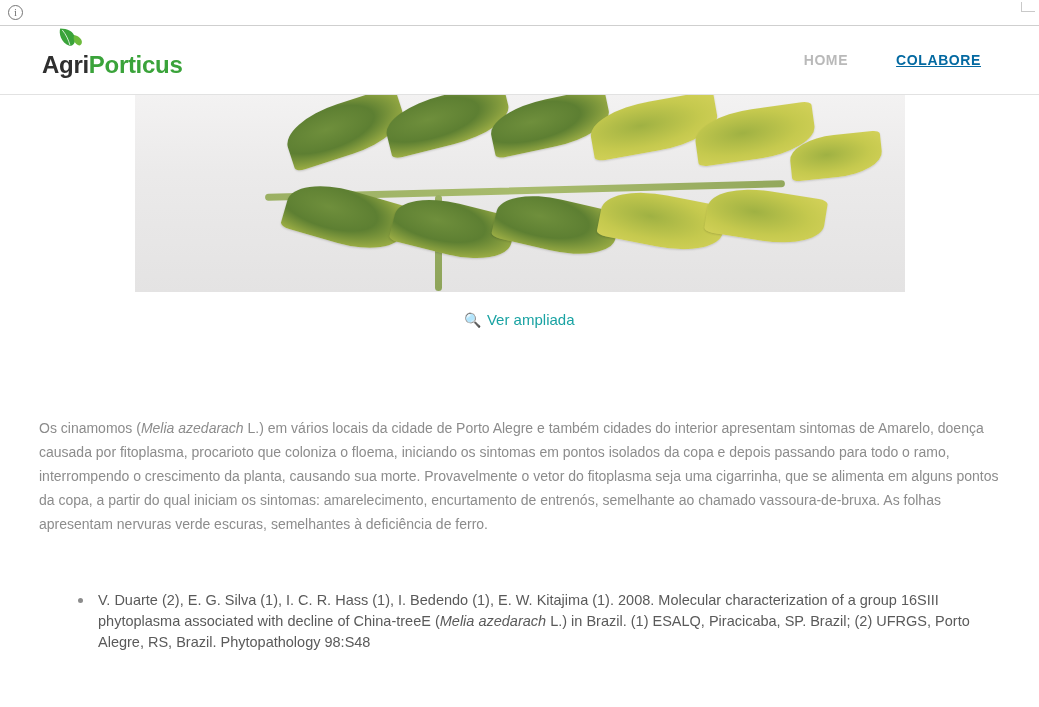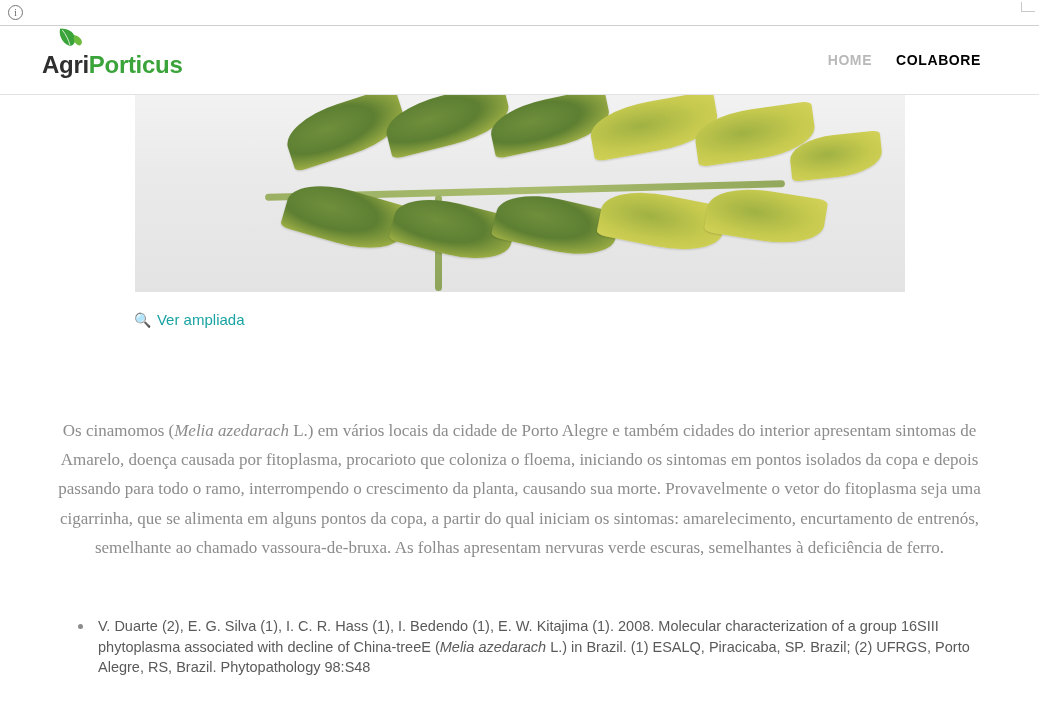--- a/index.html
+++ b/index.html
@@ -81,31 +81,31 @@
     line-height: 1;
     margin-top: 10px;
   }
   .logo-text .agri { color: #2f2f2f; }
   .logo-text .porticus { color: #3aa33a; }
 
   .nav {
     margin-left: auto;
     display: flex;
     align-items: center;
-    gap: 24px;
+    gap: 48px;
     padding-right: 22px;
   }
   .nav-item {
     font-size: 14px;
     font-weight: bold;
     letter-spacing: 0.6px;
     text-decoration: none;
   }
   .nav-item.inactive { color: #b9b9b9; }
-  .nav-item.active { color: #000000; }
+  .nav-item.active { color: #0369a1; text-decoration: underline; }
 
   
   .content {
     padding: 0 36px;
     height: calc(707px - 26px - 70px);
     overflow: hidden;
     position: relative;
   }
 
   .figure {
@@ -144,44 +144,43 @@
   }
   .leaf {
     position: absolute;
     border-radius: 50% 8% 50% 8%;
     background: radial-gradient(ellipse at 35% 40%, #6f8f3c 0%, #5d7f32 45%, #c9cf52 100%);
     box-shadow: 0 1px 2px rgba(0,0,0,0.15);
   }
   .leaf.y { background: radial-gradient(ellipse at 40% 45%, #9fb143 0%, #c5c94e 55%, #d8d45c 100%); }
 
   .caption-link {
-    text-align: left;
+    text-align: center;
     margin-top: 19px;
     font-size: 15px;
     color: #1aa3a3;
     text-decoration: none;
     display: block;
   }
   .caption-link .zoom-glyph { margin-right: 5px; font-size: 14px; }
   .caption-text {
     text-align: center;
     margin-top: 11px;
     font-size: 14.5px;
     color: #707070;
     line-height: 1.4;
   }
 
   .body-text {
     margin: 88px 0 0 0;
     padding: 0 3px;
-    font-size: 17px;
+    font-size: 14px;
     color: #8c8c8c;
     line-height: 1.72;
-    text-align: center;
-    font-family: Liberation Serif, serif;
+    text-align: left;
   }
   .body-text em { font-style: italic; }
 
   .refs {
     margin-top: 54px;
     padding-left: 40px;
   }
   .refs ul { margin: 0; padding-left: 18px; }
   .refs li { color: #8c8c8c; }
   .ref-text {

